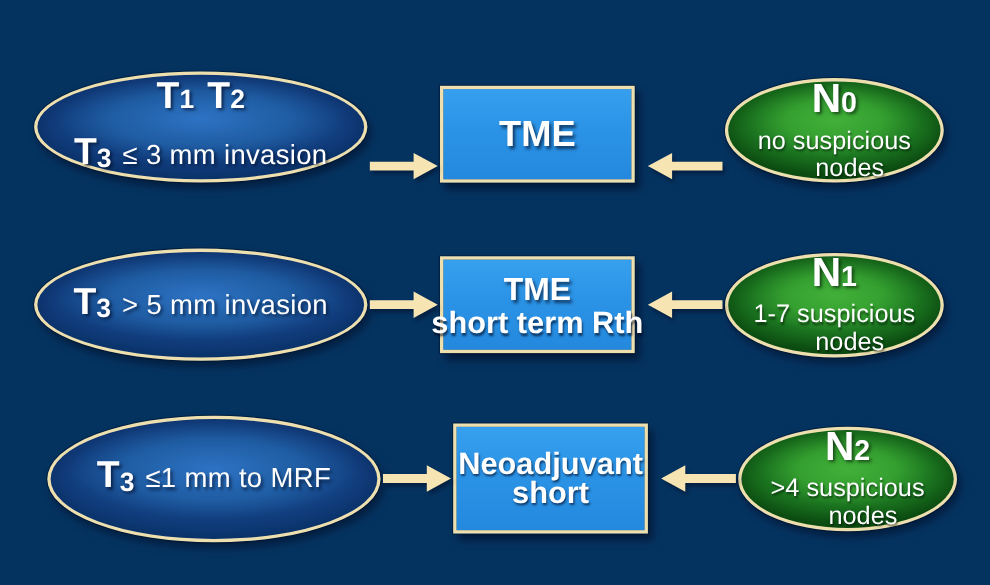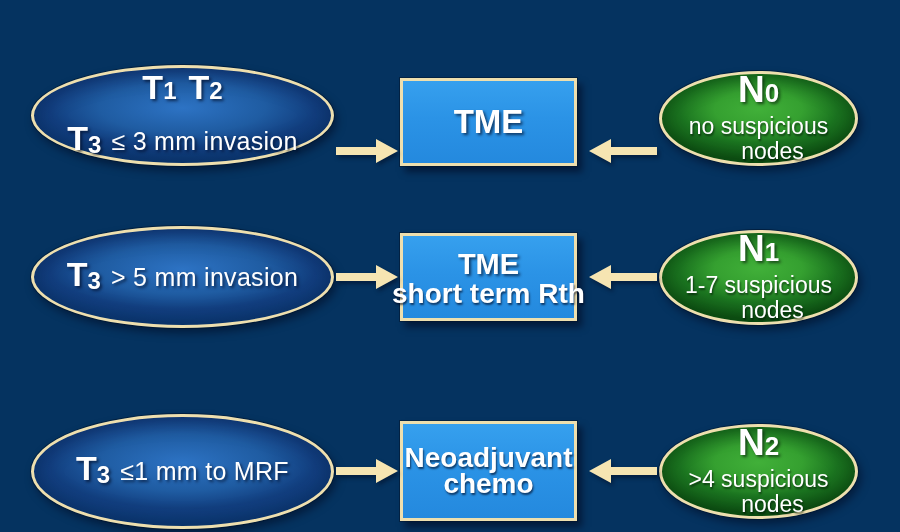--- a/index.html
+++ b/index.html
@@ -11,21 +11,21 @@
   html,body{ background:#000; }
   .stage{
     position:relative; width:900px; height:532px; overflow:hidden;
     background:var(--bg);
     font-family:"Liberation Sans","DejaVu Sans",sans-serif;
     color:var(--text);
   }
   .row{ position:absolute; left:0; width:100%; display:flex; align-items:center; }
   .row-1{ top:62px;  height:104px;align-items:flex-end; }
   .row-2{ top:224px; height:106px; }
-  .row-3{ top:412px; height:118px; }
+  .row-3{ top:376px; height:118px;padding-left:12px; }
 
   
   .ellipse{
     border-radius:50%;
     border:3px solid var(--cream);
     display:flex; flex-direction:column; justify-content:center; align-items:center;
     flex:none;
   }
   .e-blue{
     margin-left:31px; width:303px;
@@ -135,21 +135,21 @@
     <div class="ellipse e-blue hB-3">
       <div class="eline"><span class="cap">T</span><span class="fig desc">3</span><span class="rest">≤1 mm to MRF</span></div>
     </div>
     <div class="gap-r">
       <svg class="arrow-svg" width="62" height="30" viewBox="0 0 62 30">
           <polygon points="0,11 40,11 40,3 62,15 40,27 40,19 0,19" fill="#f6e5b2"></polygon>
         </svg>
     </div>
     <div class="t-box hT-3">
       <div class="b-sub">Neoadjuvant</div>
-      <div class="b-sub">chemo</div>
+      <div class="b-sub">short</div>
     </div>
     <div class="gap-l">
       <svg class="arrow-svg" width="68" height="30" viewBox="0 0 68 30">
           <polygon points="68,11 22,11 22,3 0,15 22,27 22,19 68,19" fill="#f6e5b2"></polygon>
         </svg>
     </div>
     <div class="ellipse e-green hG">
       <div class="nline1"><span class="ncap">N</span><span class="nfig">2</span></div>
       <div class="nline2">&gt;4 suspicious</div>
       <div class="nline3">nodes</div>

